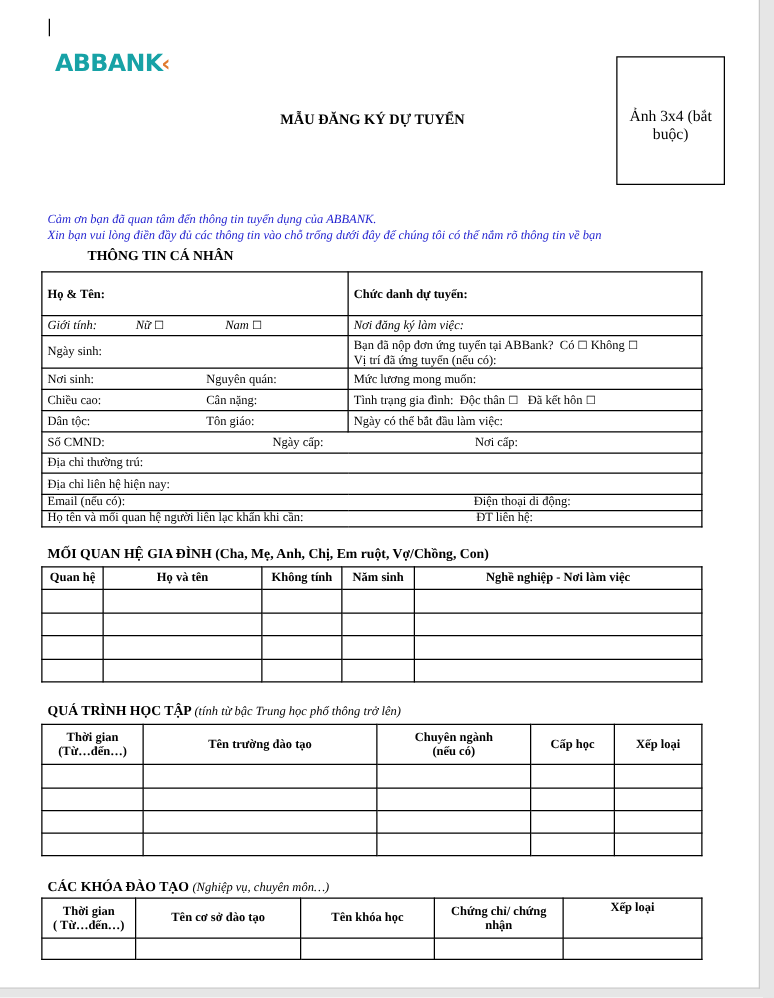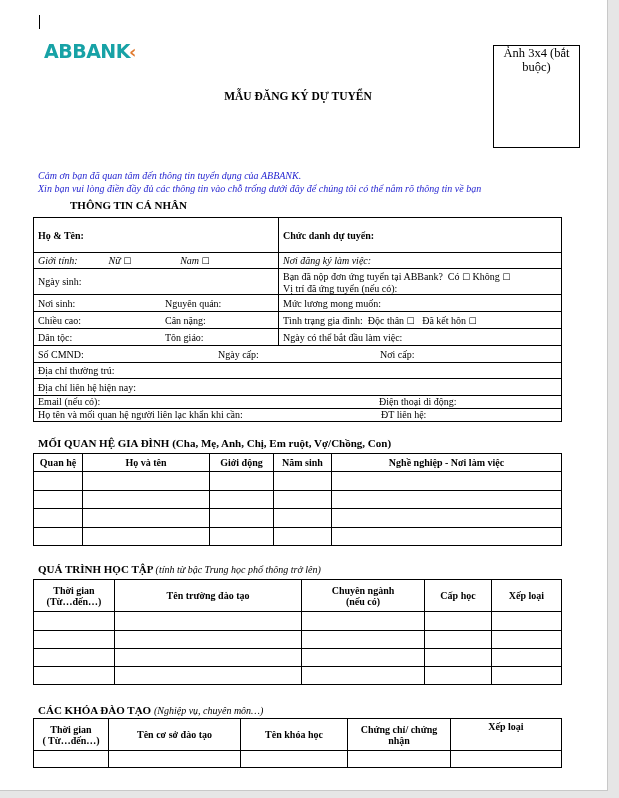--- a/index.html
+++ b/index.html
@@ -22,21 +22,21 @@
     line-height:20px;
   }
   .logo .k-mark { color:#e07a2e; font-size:18px; margin-left:-1px; }
   .title {
     position:absolute; left:190px; top:90px; width:216px; text-align:center;
     font-weight:bold; font-size:11.5px;
   }
   .photo {
     position:absolute; left:493px; top:45px; width:87px; height:103px;
     border:1px solid #000; box-sizing:border-box;
-    text-align:center; font-size:12.5px; line-height:14px; 
+    text-align:center; font-size:12.5px; line-height:14px; padding-top:40px;
   }
   .intro {
     position:absolute; left:38px; font-style:italic; color:#1f1fcf; font-size:10px;
   }
   .sec-title {
     position:absolute; left:38px; font-weight:bold; font-size:11px;
   }
   .sec-title .note { font-style:italic; font-weight:normal; font-size:10px; }
   .sec-title .paren { font-weight:bold; }
   table.grid {
@@ -167,21 +167,21 @@
       <col style="width:49px">
         <col style="width:127px">
         <col style="width:64px">
         <col style="width:58px">
         <col style="width:230px">
     </colgroup>
     <tbody>
         <tr style="height:18px;">
       <th>Quan hệ</th>
       <th>Họ và tên</th>
-      <th>Giới động</th>
+      <th>Không tính</th>
       <th>Năm sinh</th>
       <th>Nghề nghiệp - Nơi làm việc</th>
     </tr>
     <tr style="height:19px;">
       <td></td>
           <td></td>
           <td></td>
           <td></td>
           <td></td>
     </tr>

